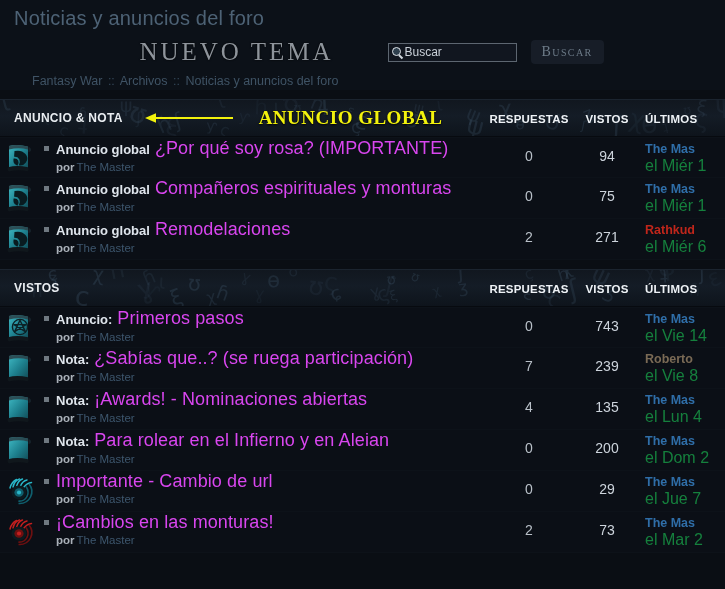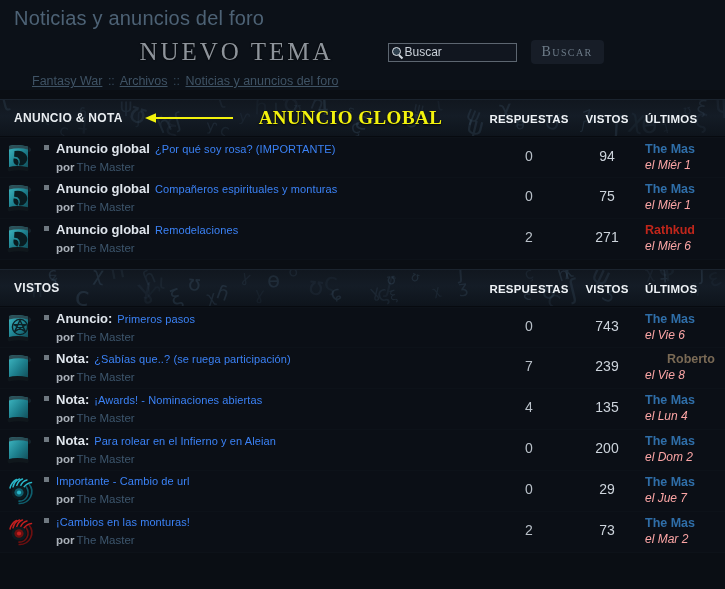--- a/index.html
+++ b/index.html
@@ -116,21 +116,21 @@
     line-height: 13px;
   }
 
   .breadcrumb {
     padding: 3px 0 0 18px;
     font-size: 12.5px;
     color: #3f5365;
     line-height: 17px;
     white-space: nowrap;
   }
-  .breadcrumb .crumb { color: #3f5365; text-decoration: underline; }
+  .breadcrumb .crumb { color: #3f5365; }
   .breadcrumb .sep { color: #35485a; padding: 0 2px; }
 
   
   .section-head {
     position: relative;
     height: 38px;
     margin-top: 9px;
     background:
       linear-gradient(180deg, #11171f 0%, #141c26 45%, #0e141c 100%);
     border-top: 1px solid #1b242f;
@@ -238,22 +238,22 @@
   }
 
   .prefix {
     font-size: 13px;
     font-weight: bold;
     color: #dfe5ec;
     margin-right: 5px;
   }
 
   .topic-title {
-    font-size: 11px;
-    color: #3b82f6;
+    font-size: 18px;
+    color: #d946ef;
     letter-spacing: 0.1px;
   }
 
   .byline {
     font-size: 11.5px;
     line-height: 14px;
     padding-left: 12px;
     margin-top: 3px;
     color: #8b929a;
   }
@@ -284,27 +284,26 @@
     overflow: hidden;
     white-space: nowrap;
   }
   .last-user {
     font-size: 12.5px;
     font-weight: bold;
     line-height: 15px;
     color: #2f6ea8;
   }
   .last-user.red { color: #c0261b; }
-  .last-user.tan { color: #7a6a55; margin-left: 22px; }
+  .last-user.tan { color: #7a6a55; }
   .last-date {
-    font-size: 12px;
+    font-size: 16px;
     line-height: 15px;
-    color: #fca5a5;
+    color: #15803d;
     margin-top: 1px;
-    font-style: italic;
   }
 
   svg { display: block; }
 </style>
 </head>
 <body>
 
 <div class="page">
 
   <div class="topbar">
@@ -584,21 +583,21 @@
               <span class="dot-icon"></span>
               <span class="prefix">Anuncio:</span>
               <span class="topic-title">Primeros pasos</span>
             </div>
             <div class="byline"><span class="by">por</span><span class="author">The Master</span></div>
           </div>
           <div class="cell-replies">0</div>
           <div class="cell-views">743</div>
           <div class="cell-last">
             <div class="last-user">The Mas</div>
-            <div class="last-date">el Vie 6</div>
+            <div class="last-date">el Vie 14</div>
           </div>
         </div>
         <div class="row">
           <div class="row-icon">
             <svg width="36" height="33" viewBox="0 0 36 33" xmlns="http://www.w3.org/2000/svg">
               <defs>
                 <linearGradient id="scscroll-icon" x1="0" y1="0" x2="1" y2="1">
                   <stop offset="0%" stop-color="#3fb9c4"></stop>
                   <stop offset="55%" stop-color="#1d7f8d"></stop>
                   <stop offset="100%" stop-color="#124e59"></stop>

